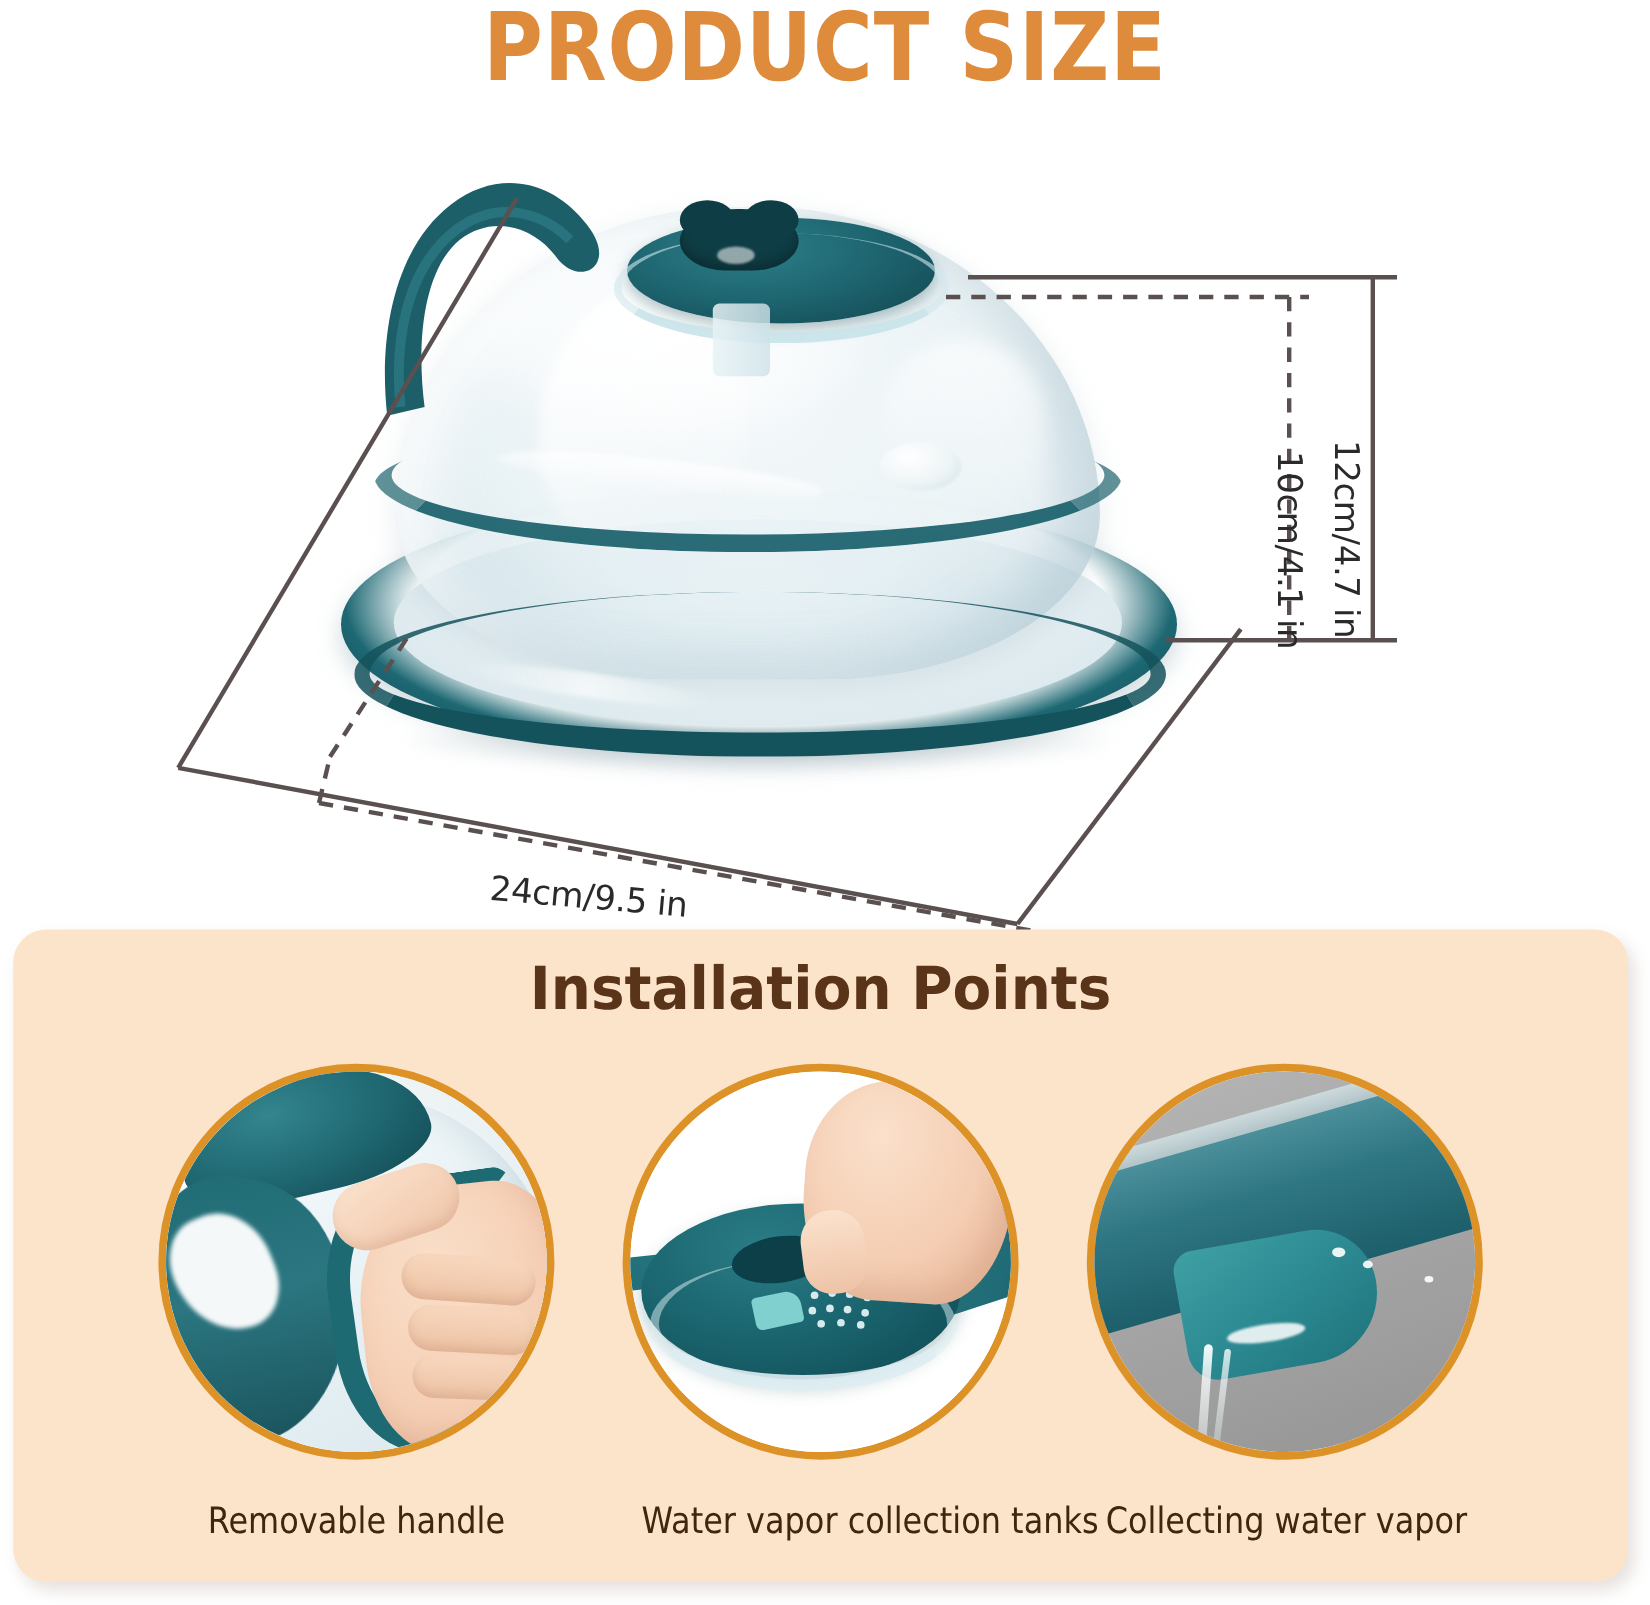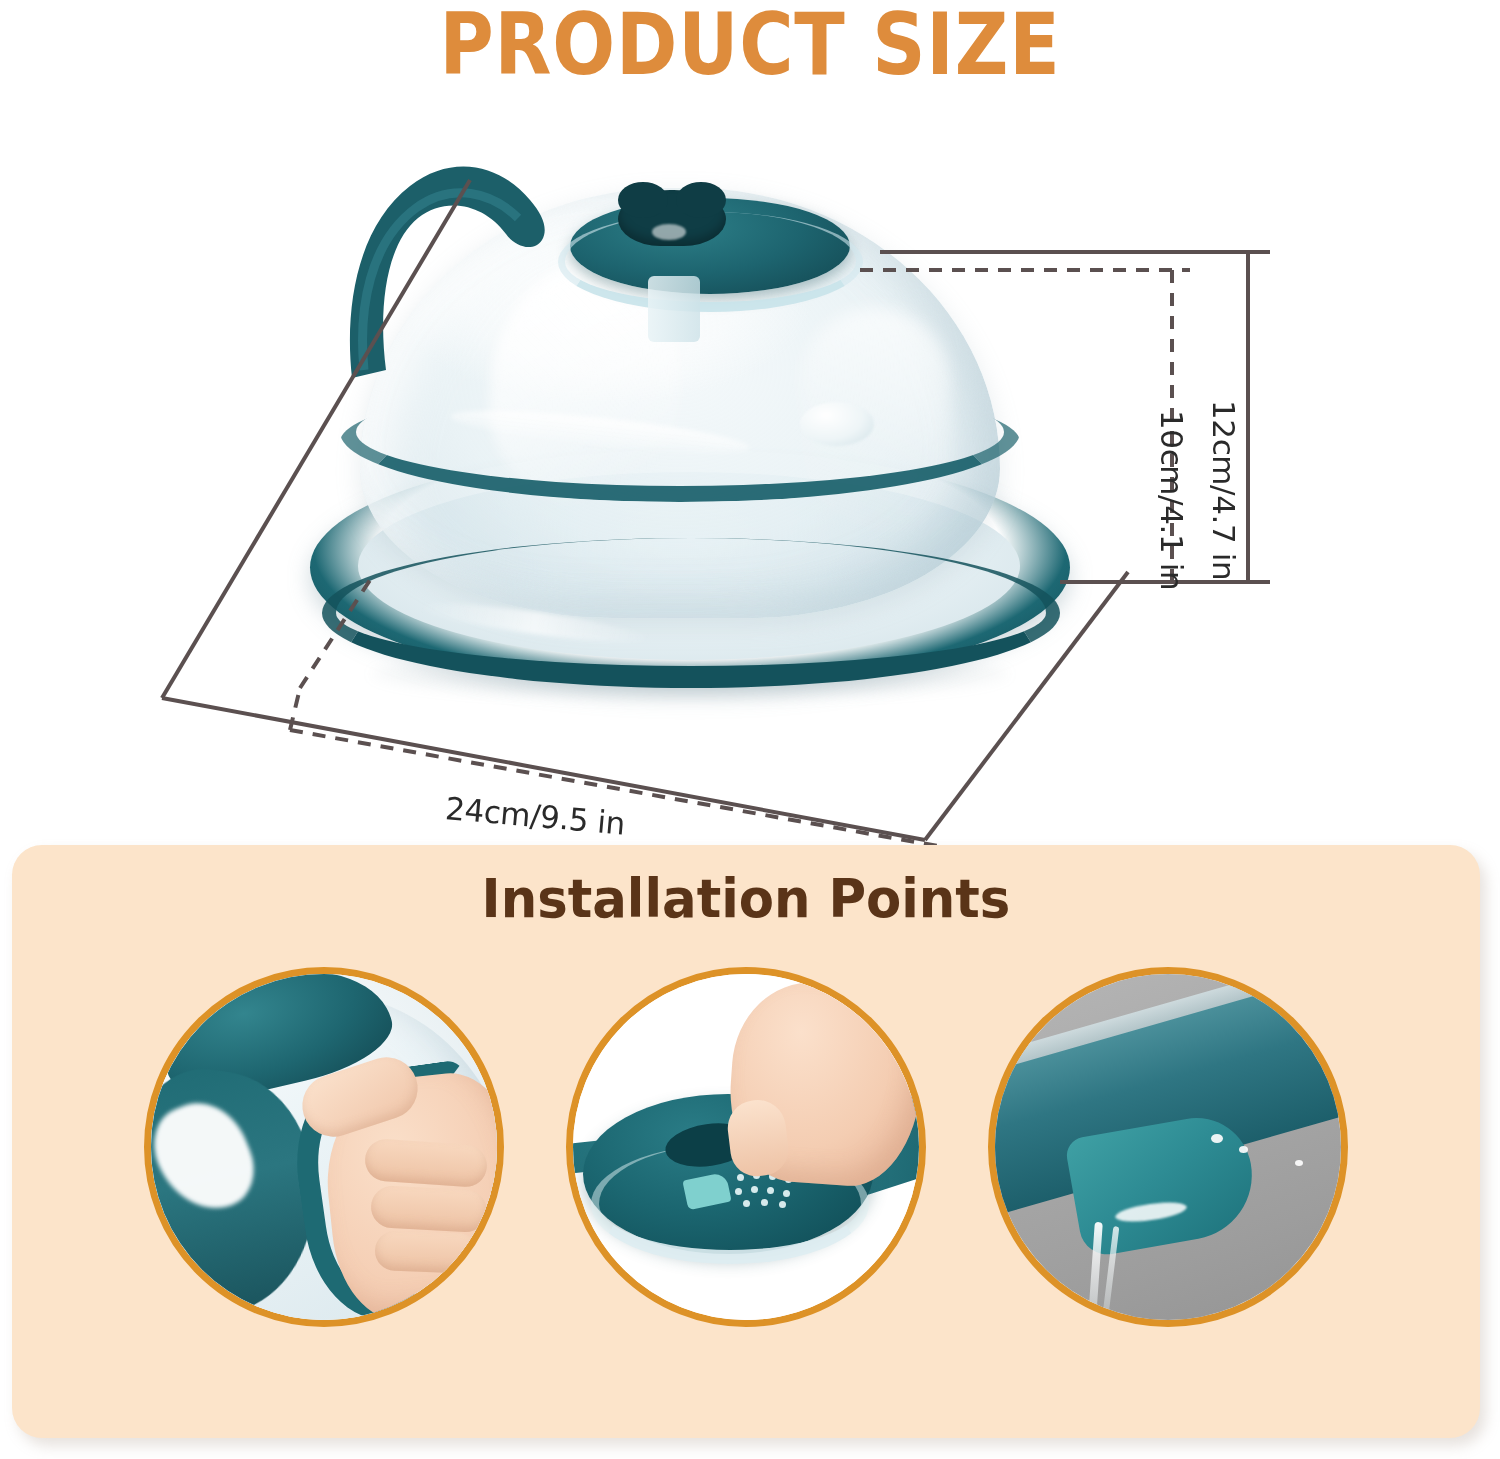--- a/index.html
+++ b/index.html
@@ -652,13 +652,18 @@
         <div class="c3-spout-hl"></div>
         <div class="c3-drip"></div>
         <div class="c3-drip2"></div>
         <div class="c3-bead" style="left:216px;top:160px"></div>
         <div class="c3-bead" style="left:244px;top:172px;width:9px;height:7px"></div>
         <div class="c3-bead" style="left:300px;top:186px;width:8px;height:6px"></div>
       </div>
     </div>
   </div>
 
+  <div class="circle-caption">
+    <div class="cap-cell">Removable handle</div>
+    <div class="cap-cell">Water vapor collection tanks</div>
+    <div class="cap-cell">Collecting water vapor</div>
+  </div>
 </div>
 
 </body></html>

